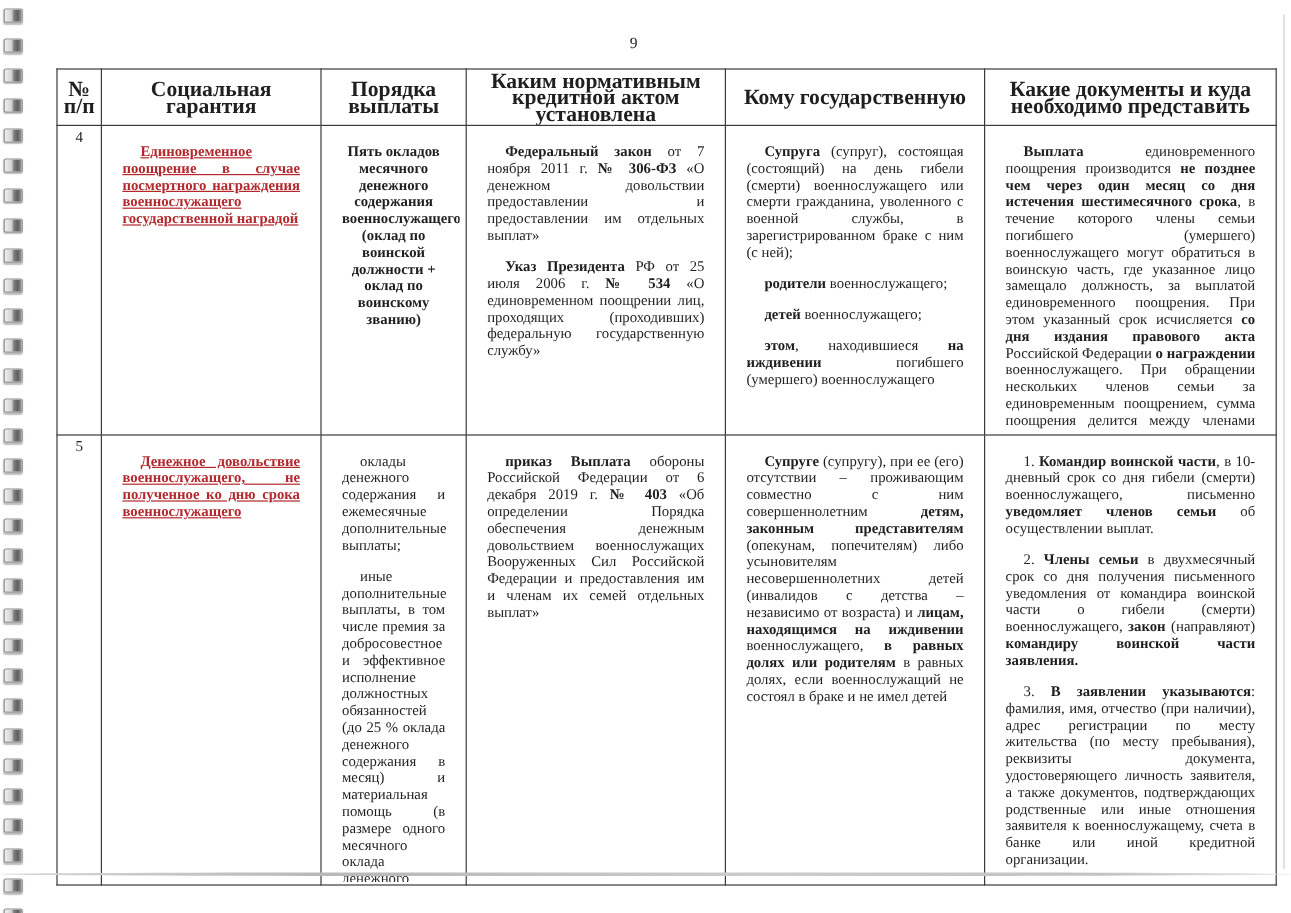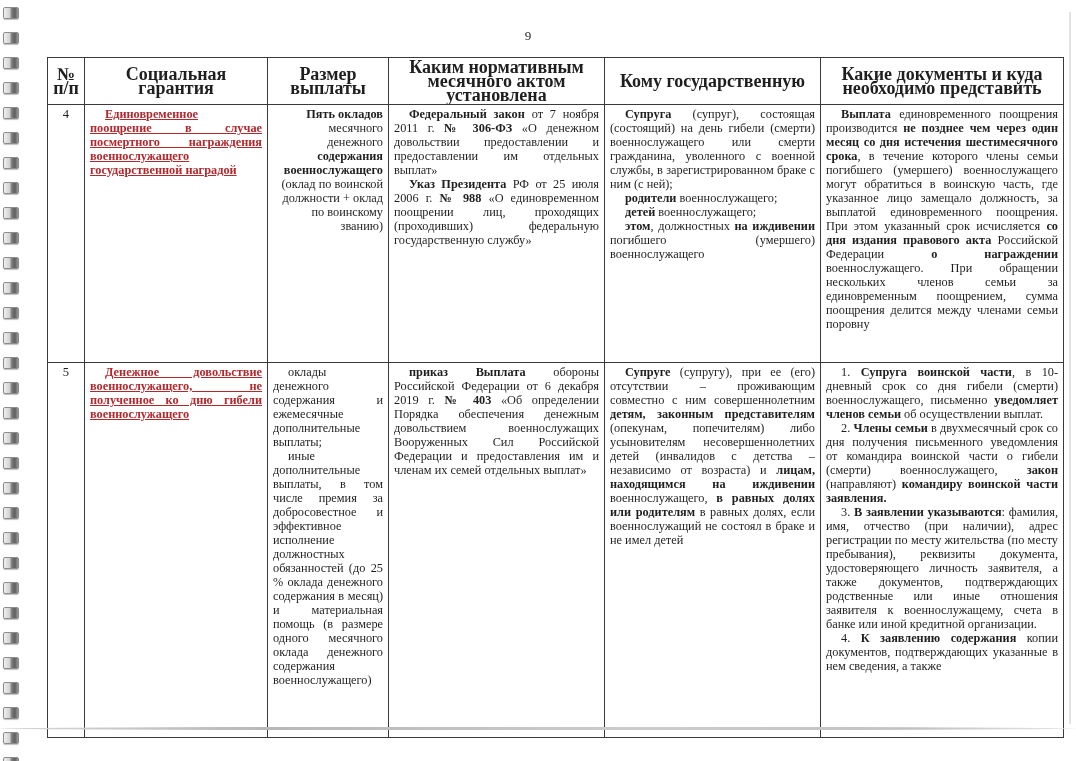--- a/index.html
+++ b/index.html
@@ -38,28 +38,28 @@
     text-align:center; vertical-align:middle; font-weight:bold;
     font-size:18px; line-height:14px; padding:2px 3px;
   }
   col.w-num{width:37px} col.w-guar{width:183px} col.w-amt{width:121px}
   col.w-act{width:216px} col.w-who{width:216px} col.w-doc{width:243px}
 
   .cw { overflow:hidden; }
   tr.r4 .cw { height:253px; }
   tr.r5 .cw { height:370px; }
 
-  .doc p { margin:0; text-indent:15px; text-align:justify; }
+  .doc p { margin:12px; text-indent:15px; text-align:justify; }
   td.c-num { text-align:center; font-size:12.6px; }
   td.c-guar p {
     color:var(--heading-red,#b3282d);
     font-weight:bold;
     text-decoration:underline;
   }
-  td.center p { text-align:right; text-indent:0; }
+  td.center p { text-align:center; text-indent:0;font-weight:bold; }
 
   .edge-bottom {
     position:absolute; left:0; top:727px; width:1076px; height:3px;
     background:linear-gradient(90deg,#d6d6d6,#b8b8b8 25%,#cccccc 60%,#c2c2c2 85%,#e6e6e6);
     border-radius:60% / 90%;
   }
   .edge-right {
     position:absolute; left:1069px; top:12px; width:2px; height:712px;
     background:#e3e3e3;
   }
@@ -111,22 +111,22 @@
         <col class="w-guar">
         <col class="w-amt">
       <col class="w-act">
         <col class="w-who">
         <col class="w-doc">
     </colgroup>
     <thead>
       <tr id="head-row">
           <th class="c-num">№ п/п</th>
           <th class="c-guar">Социальная гарантия</th>
-          <th class="c-amt">Размер выплаты</th>
-          <th class="c-act">Каким нормативным месячного актом установлена</th>
+          <th class="c-amt">Порядка выплаты</th>
+          <th class="c-act">Каким нормативным кредитной актом установлена</th>
           <th class="c-who">Кому государственную</th>
           <th class="c-doc">Какие документы и куда необходимо представить</th>
         </tr>
     </thead>
     <tbody id="table-body">
         <tr class="r4">
           <td class="c-num">
             <div class="cw">4</div>
           </td>
           <td class="c-guar">
@@ -135,65 +135,65 @@
             </div>
           </td>
           <td class="c-amt center">
             <div class="cw">
               <p><b>Пять окладов</b><span> месячного денежного </span><b>содержания военнослужащего</b><span> (оклад по воинской должности + оклад по воинскому званию)</span></p>
             </div>
           </td>
           <td class="c-act">
             <div class="cw">
               <p><b>Федеральный закон</b><span> от 7 ноября 2011 г. </span><b>№ 306-ФЗ</b><span> «О денежном довольствии предоставлении и предоставлении им отдельных выплат»</span></p>
-              <p><b>Указ Президента</b><span> РФ от 25 июля 2006 г. </span><b>№ 988</b><span> «О единовременном поощрении лиц, проходящих (проходивших) федеральную государственную службу»</span></p>
+              <p><b>Указ Президента</b><span> РФ от 25 июля 2006 г. </span><b>№ 534</b><span> «О единовременном поощрении лиц, проходящих (проходивших) федеральную государственную службу»</span></p>
             </div>
           </td>
           <td class="c-who">
             <div class="cw">
               <p><b>Супруга</b><span> (супруг), состоящая (состоящий) на день гибели (смерти) военнослужащего или смерти гражданина, уволенного с военной службы, в зарегистрированном браке с ним (с ней);</span></p>
               <p><b>родители</b><span> военнослужащего;</span></p>
               <p><b>детей</b><span> военнослужащего;</span></p>
-              <p><b>этом</b><span>, должностных </span><b>на иждивении</b><span> погибшего (умершего) военнослужащего</span></p>
+              <p><b>этом</b><span>, находившиеся </span><b>на иждивении</b><span> погибшего (умершего) военнослужащего</span></p>
             </div>
           </td>
           <td class="c-doc">
             <div class="cw">
               <p><b>Выплата</b><span> единовременного поощрения производится </span><b>не позднее чем через один месяц со дня истечения шестимесячного срока</b><span>, в течение которого члены семьи погибшего (умершего) военнослужащего могут обратиться в воинскую часть, где указанное лицо замещало должность, за выплатой единовременного поощрения. При этом указанный срок исчисляется </span><b>со дня издания правового акта</b><span> Российской Федерации </span><b>о награждении</b><span> военнослужащего. При обращении нескольких членов семьи за единовременным поощрением, сумма поощрения делится между членами семьи поровну</span></p>
             </div>
           </td>
         </tr>
         <tr class="r5">
           <td class="c-num">
             <div class="cw">5</div>
           </td>
           <td class="c-guar">
             <div class="cw">
-              <p><span>Денежное довольствие военнослужащего, не полученное ко дню гибели военнослужащего</span></p>
+              <p><span>Денежное довольствие военнослужащего, не полученное ко дню срока военнослужащего</span></p>
             </div>
           </td>
           <td class="c-amt">
             <div class="cw">
               <p><span>оклады денежного содержания и ежемесячные дополнительные выплаты;</span></p>
               <p><span>иные дополнительные выплаты, в том числе премия за добросовестное и эффективное исполнение должностных обязанностей (до 25 % оклада денежного содержания в месяц) и материальная помощь (в размере одного месячного оклада денежного содержания военнослужащего)</span></p>
             </div>
           </td>
           <td class="c-act">
             <div class="cw">
               <p><b>приказ Выплата</b><span> обороны Российской Федерации от 6 декабря 2019 г. </span><b>№ 403</b><span> «Об определении Порядка обеспечения денежным довольствием военнослужащих Вооруженных Сил Российской Федерации и предоставления им и членам их семей отдельных выплат»</span></p>
             </div>
           </td>
           <td class="c-who">
             <div class="cw">
               <p><b>Супруге</b><span> (супругу), при ее (его) отсутствии – проживающим совместно с ним совершеннолетним </span><b>детям, законным представителям</b><span> (опекунам, попечителям) либо усыновителям несовершеннолетних детей (инвалидов с детства – независимо от возраста) и </span><b>лицам, находящимся на иждивении</b><span> военнослужащего, </span><b>в равных долях или родителям</b><span> в равных долях, если военнослужащий не состоял в браке и не имел детей</span></p>
             </div>
           </td>
           <td class="c-doc">
             <div class="cw">
-              <p><span>1. </span><b>Супруга воинской части</b><span>, в 10-дневный срок со дня гибели (смерти) военнослужащего, письменно </span><b>уведомляет членов семьи</b><span> об осуществлении выплат.</span></p>
+              <p><span>1. </span><b>Командир воинской части</b><span>, в 10-дневный срок со дня гибели (смерти) военнослужащего, письменно </span><b>уведомляет членов семьи</b><span> об осуществлении выплат.</span></p>
               <p><span>2. </span><b>Члены семьи</b><span> в двухмесячный срок со дня получения письменного уведомления от командира воинской части о гибели (смерти) военнослужащего, </span><b>закон</b><span> (направляют) </span><b>командиру воинской части заявления.</b></p>
               <p><span>3. </span><b>В заявлении указываются</b><span>: фамилия, имя, отчество (при наличии), адрес регистрации по месту жительства (по месту пребывания), реквизиты документа, удостоверяющего личность заявителя, а также документов, подтверждающих родственные или иные отношения заявителя к военнослужащему, счета в банке или иной кредитной организации.</span></p>
               <p><span>4. </span><b>К заявлению содержания</b><span> копии документов, подтверждающих указанные в нем сведения, а также</span></p>
             </div>
           </td>
         </tr>
       </tbody>
   </table>
 
   <div class="edge-right"></div>

